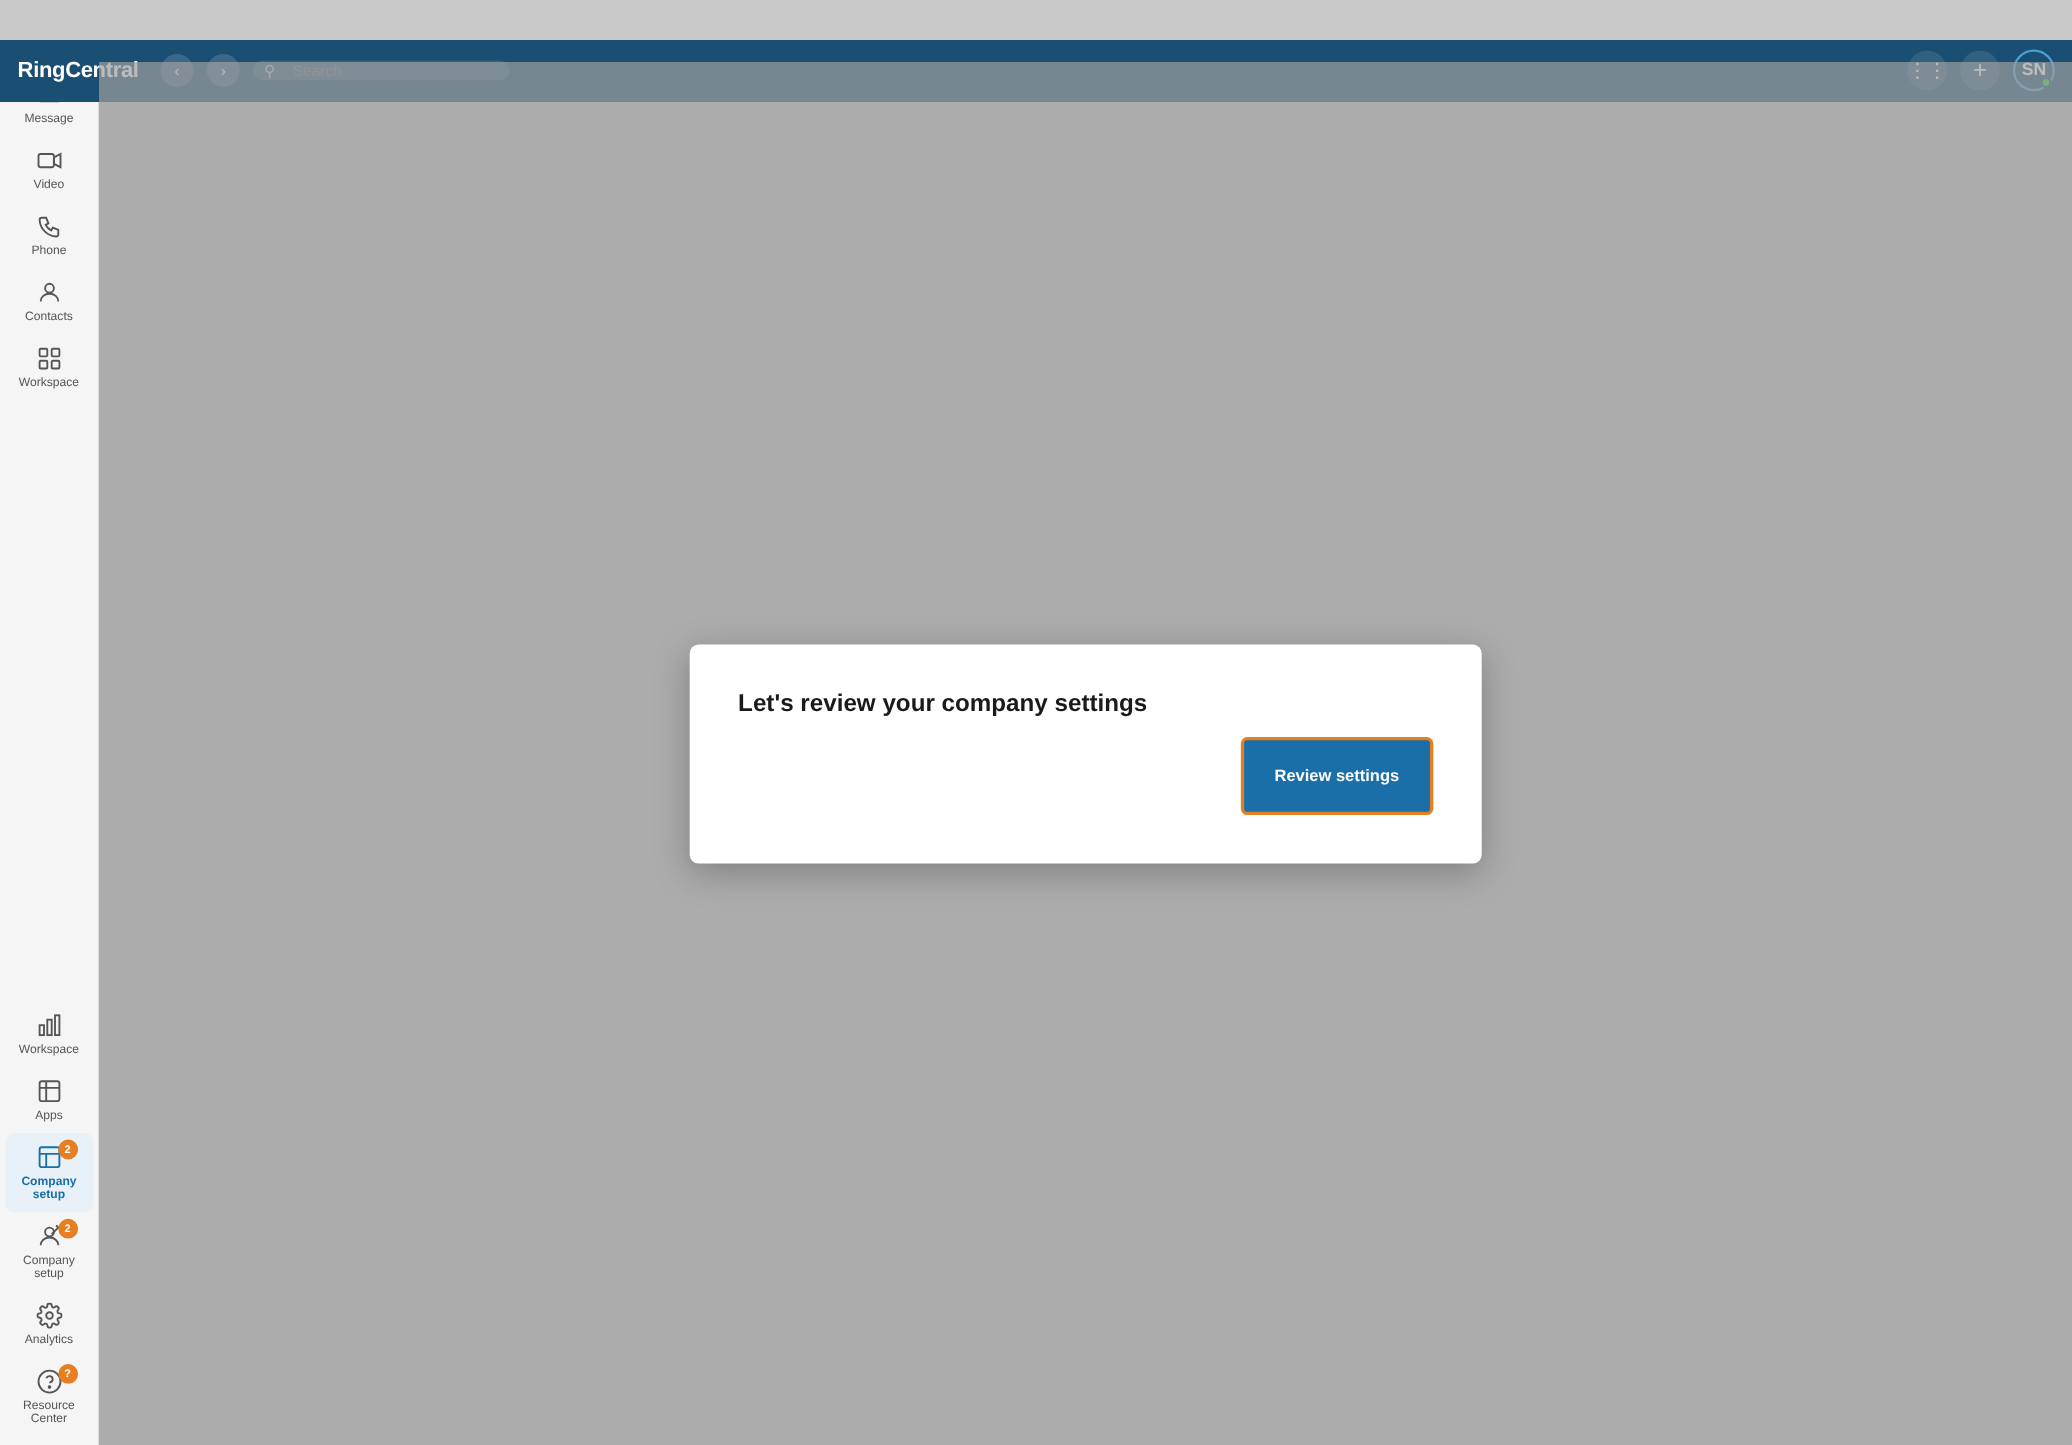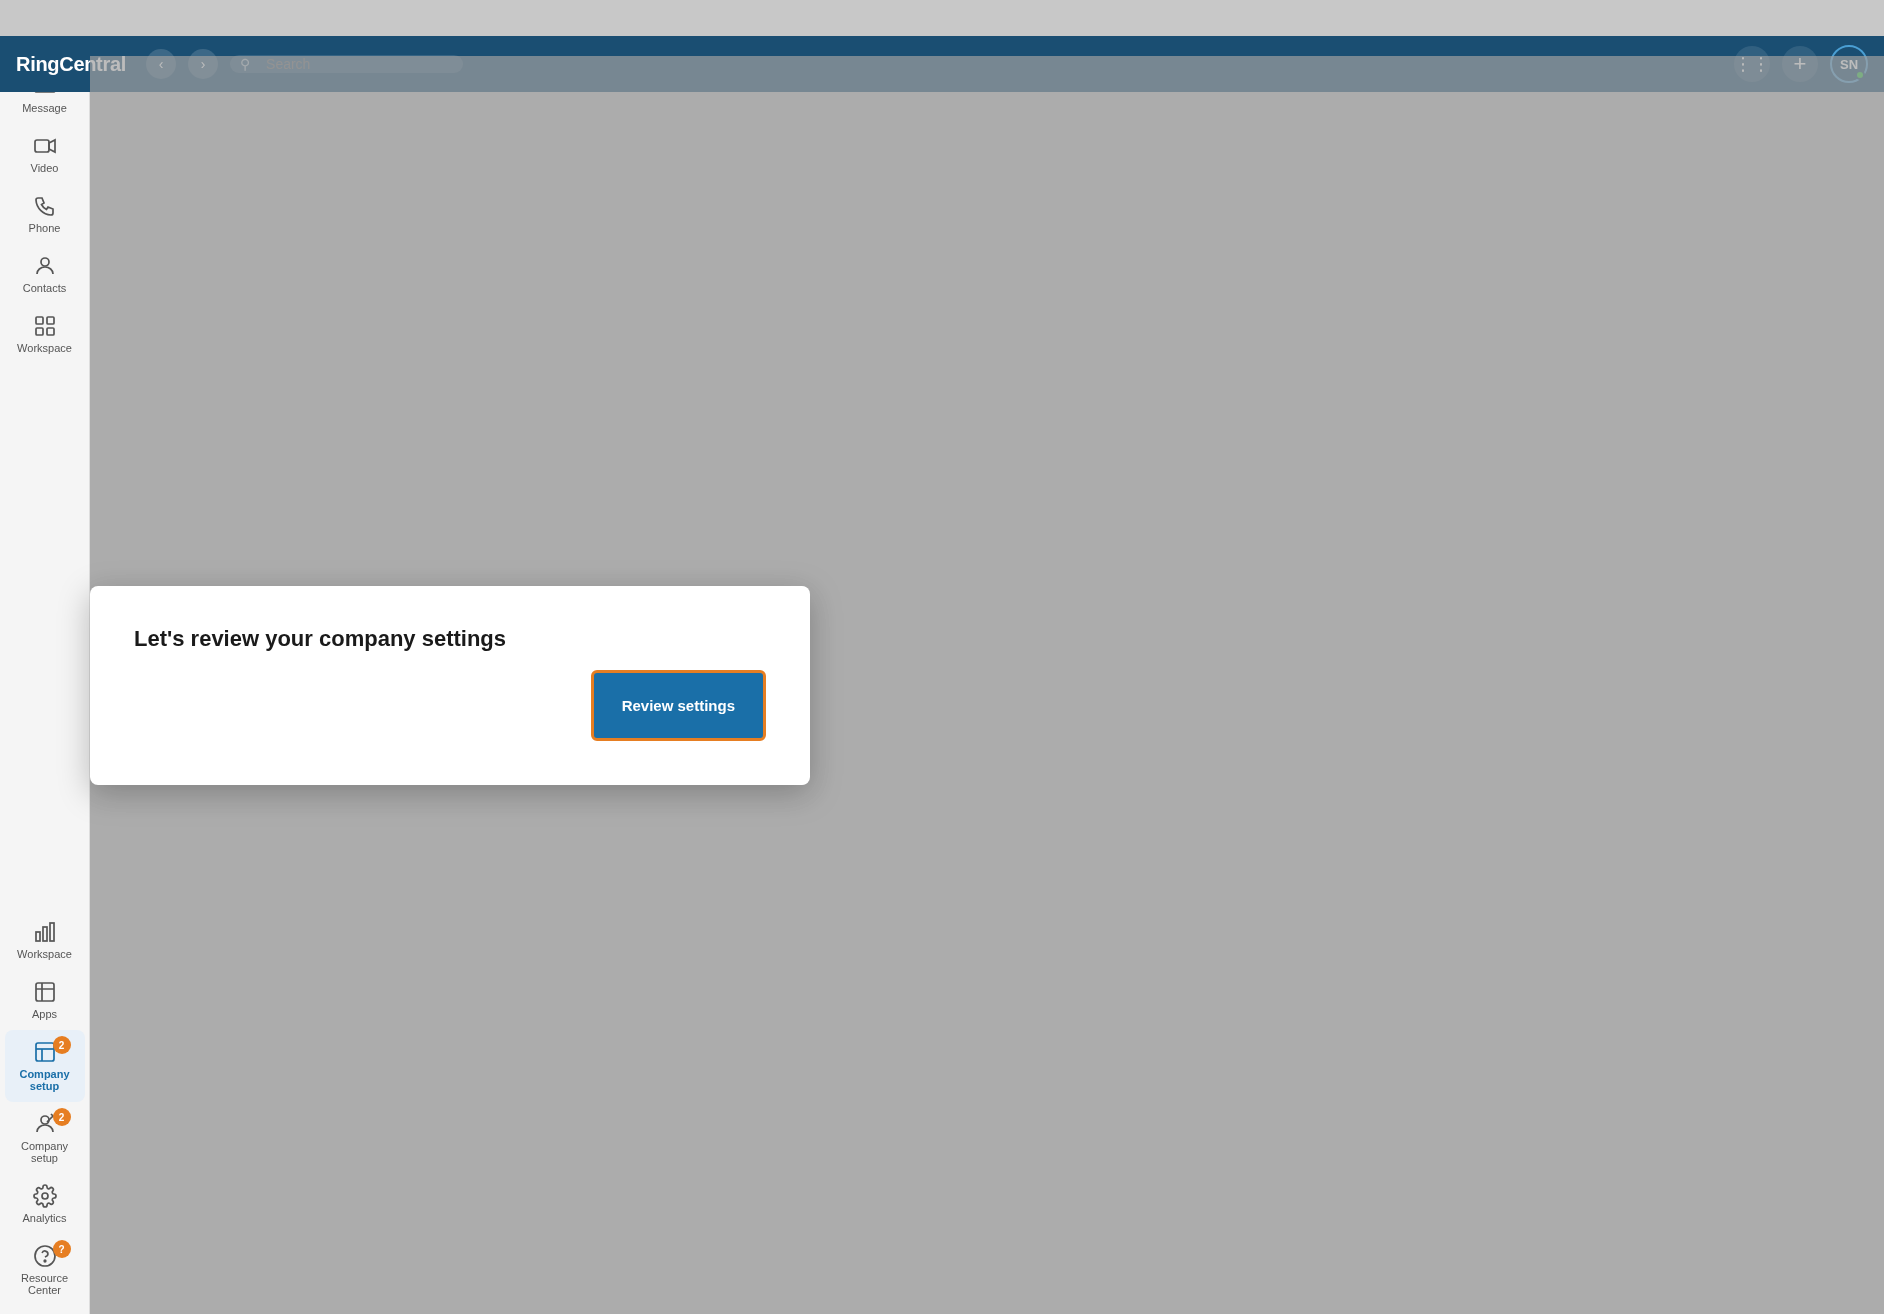--- a/index.html
+++ b/index.html
@@ -39,21 +39,21 @@
       color: white; font-size: 18px;
     }
     .topbar-add-btn {
       width: 36px; height: 36px; border-radius: 50%; background: rgba(255,255,255,0.1);
       border: none; cursor: pointer; display: flex; align-items: center; justify-content: center;
       color: white; font-size: 22px; font-weight: 300;
     }
     .avatar {
       width: 38px; height: 38px; border-radius: 50%; background: #1a4e72;
       border: 2px solid #4a9fd4; display: flex; align-items: center; justify-content: center;
-      color: white; font-size: 13px; font-weight: 700; position: relative; cursor: pointer;
+      color: white; font-size: 16px; font-weight: 700; position: relative; cursor: pointer;
     }
     .avatar-badge {
       position: absolute; bottom: 1px; right: 1px; width: 10px; height: 10px;
       border-radius: 50%; background: #2ecc40; border: 2px solid #1a4e72;
     }
 
     
     .sidebar {
       position: fixed; top: 56px; left: 0; bottom: 0; width: 90px;
       background: #f5f5f5; border-right: 1px solid #ddd;
@@ -75,21 +75,21 @@
 
     
     .main-content {
       position: absolute; top: 56px; left: 90px; right: 0; bottom: 0;
       background: #c8c8c8;
     }
 
     
     .modal-overlay {
       position: absolute; top: 0; left: 0; right: 0; bottom: 0;
-      background: rgba(160,160,160,0.7); display: flex; align-items: center; justify-content: flex-start;
+      background: rgba(160,160,160,0.7); display: flex; align-items: center; justify-content: center;
       z-index: 200;
     }
     .modal {
       background: white; border-radius: 8px; padding: 40px 44px 44px;
       width: 720px; box-shadow: 0 8px 32px rgba(0,0,0,0.25); position: relative;
     }
     .modal-title {
       font-size: 22px; font-weight: 700; color: #1a1a1a; margin-bottom: 18px;
     }
     .modal-body {

